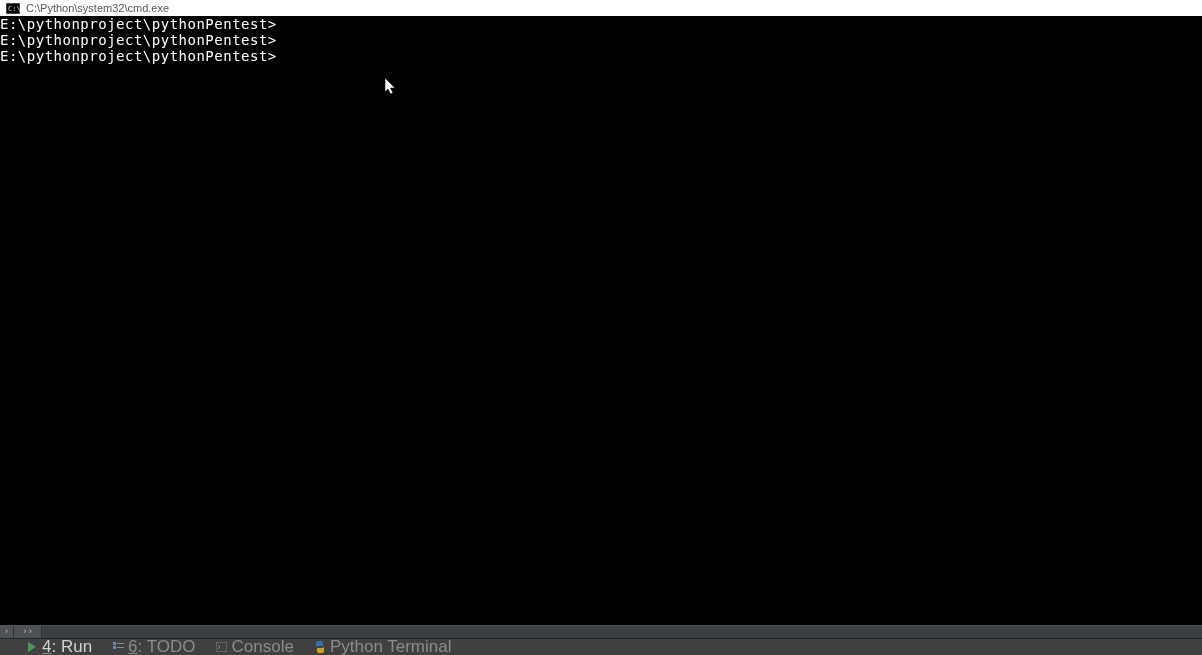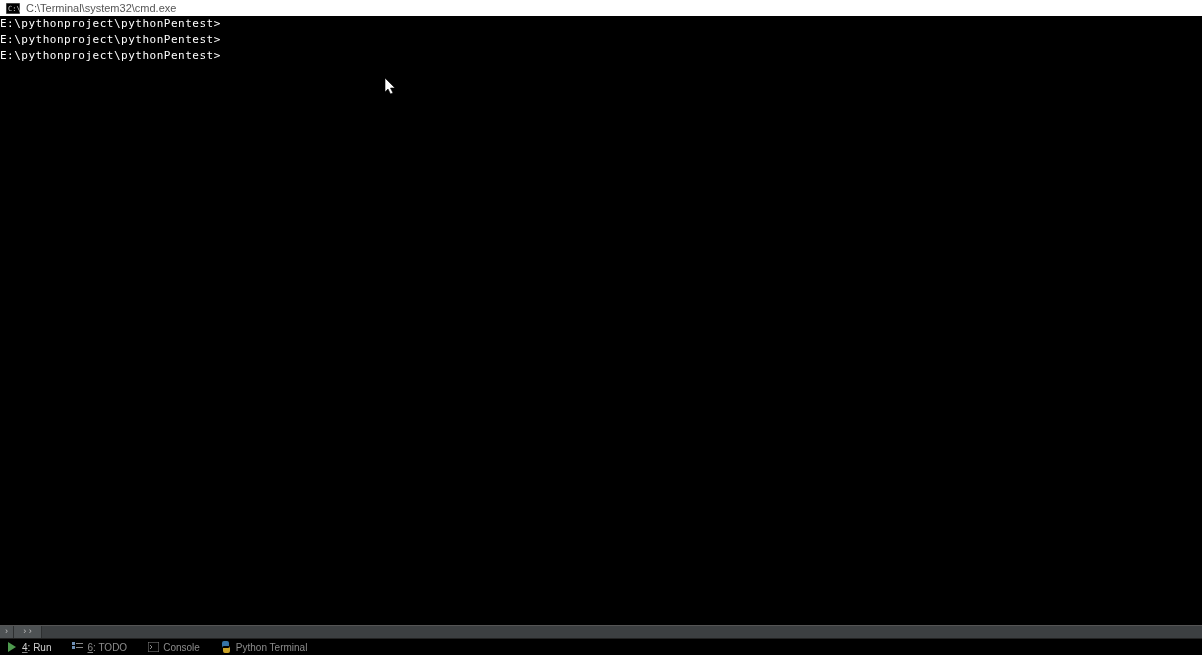--- a/index.html
+++ b/index.html
@@ -32,21 +32,21 @@
   }
   .titlebar-icon svg { display: block; }
 
   
   .terminal {
     width: 100%;
     height: 609px; 
     background: #000000;
     color: #ffffff;
     font-family: "Consolas", "Lucida Console", monospace;
-    font-size: 11px;
+    font-size: 14px;
     line-height: 16px;
     padding: 0;
     position: relative;
   }
   .terminal .line {
     white-space: pre;
     letter-spacing: 0.5px;
   }
 
   .cursor-pointer {
@@ -77,27 +77,27 @@
     justify-content: center;
     color: #bbbbbb;
     font-size: 9px;
     cursor: pointer;
   }
   .tabstrip .mini:last-child { width: 28px; }
 
   
   .bottombar {
     height: 16px;
-    background: #000000;
+    background: #404040;
     display: flex;
     align-items: center;
     gap: 16px;
-    padding-left: 4px;
+    padding-left: 24px;
     font-family: "Segoe UI", Tahoma, sans-serif;
-    font-size: 10px;
+    font-size: 17px;
     color: #8c8c8c;
   }
   .bottombar .btn {
     display: flex;
     align-items: center;
     gap: 4px;
     cursor: pointer;
     height: 100%;
     padding: 0 2px;
   }
@@ -114,21 +114,21 @@
 </head>
 <body>
 
 <div class="titlebar">
   <span class="titlebar-icon">
     <svg width="14" height="11" viewBox="0 0 14 11">
       <rect x="0" y="0" width="14" height="11" fill="#000" stroke="#888" stroke-width="1"></rect>
       <text x="2" y="8" font-size="7" fill="#ccc" font-family="monospace">C:\</text>
     </svg>
   </span>
-  <span>C:\Terminal\system32\cmd.exe</span>
+  <span>C:\Python\system32\cmd.exe</span>
 </div>
 
 <div class="terminal">
   <div class="line">E:\pythonproject\pythonPentest&gt;</div>
   <div class="line">E:\pythonproject\pythonPentest&gt;</div>
   <div class="line">E:\pythonproject\pythonPentest&gt;</div>
 
   <div class="cursor-pointer">
     <svg width="12" height="18" viewBox="0 0 12 18">
       <path d="M0 0 L0 14 L3 11 L5.5 16 L8 15 L5.5 10 L10 10 Z" fill="#ffffff" stroke="#000000" stroke-width="0.6"></path>

